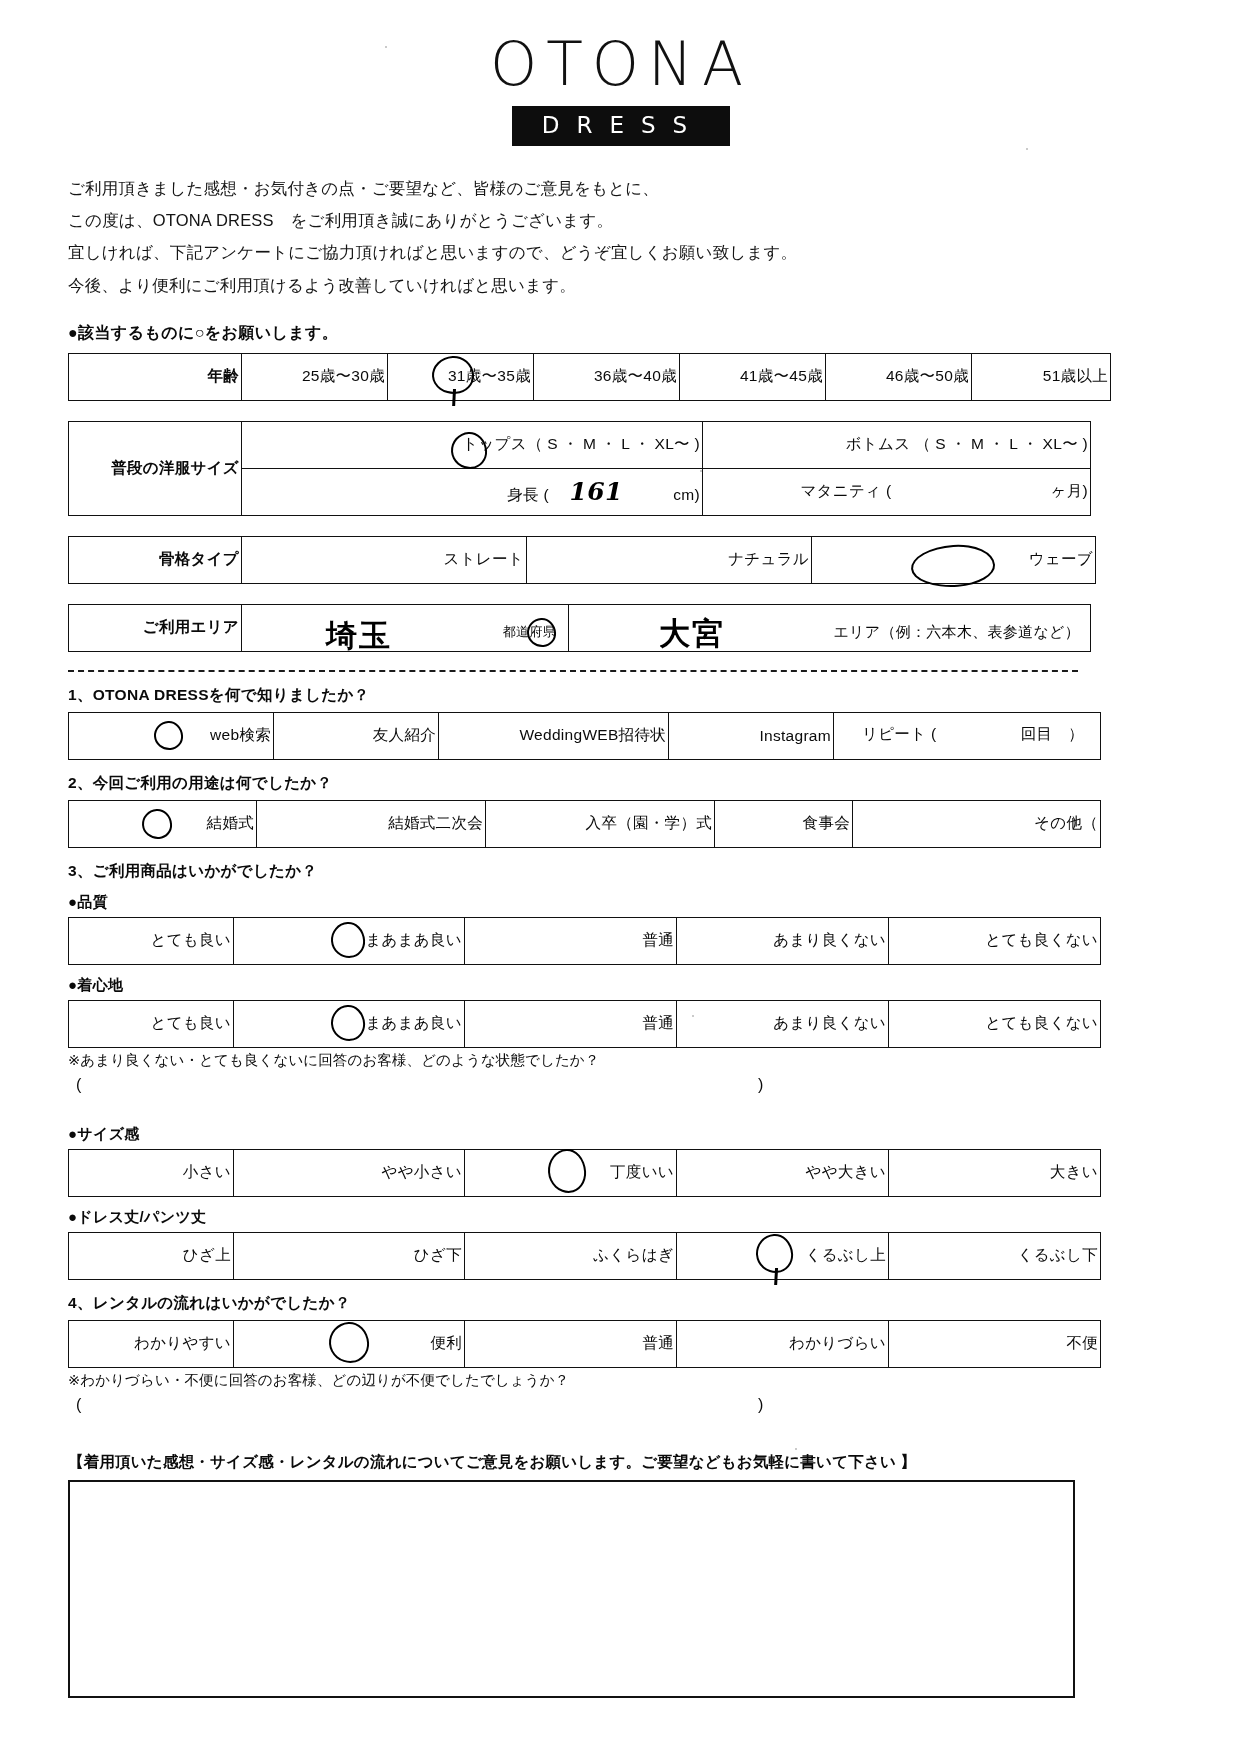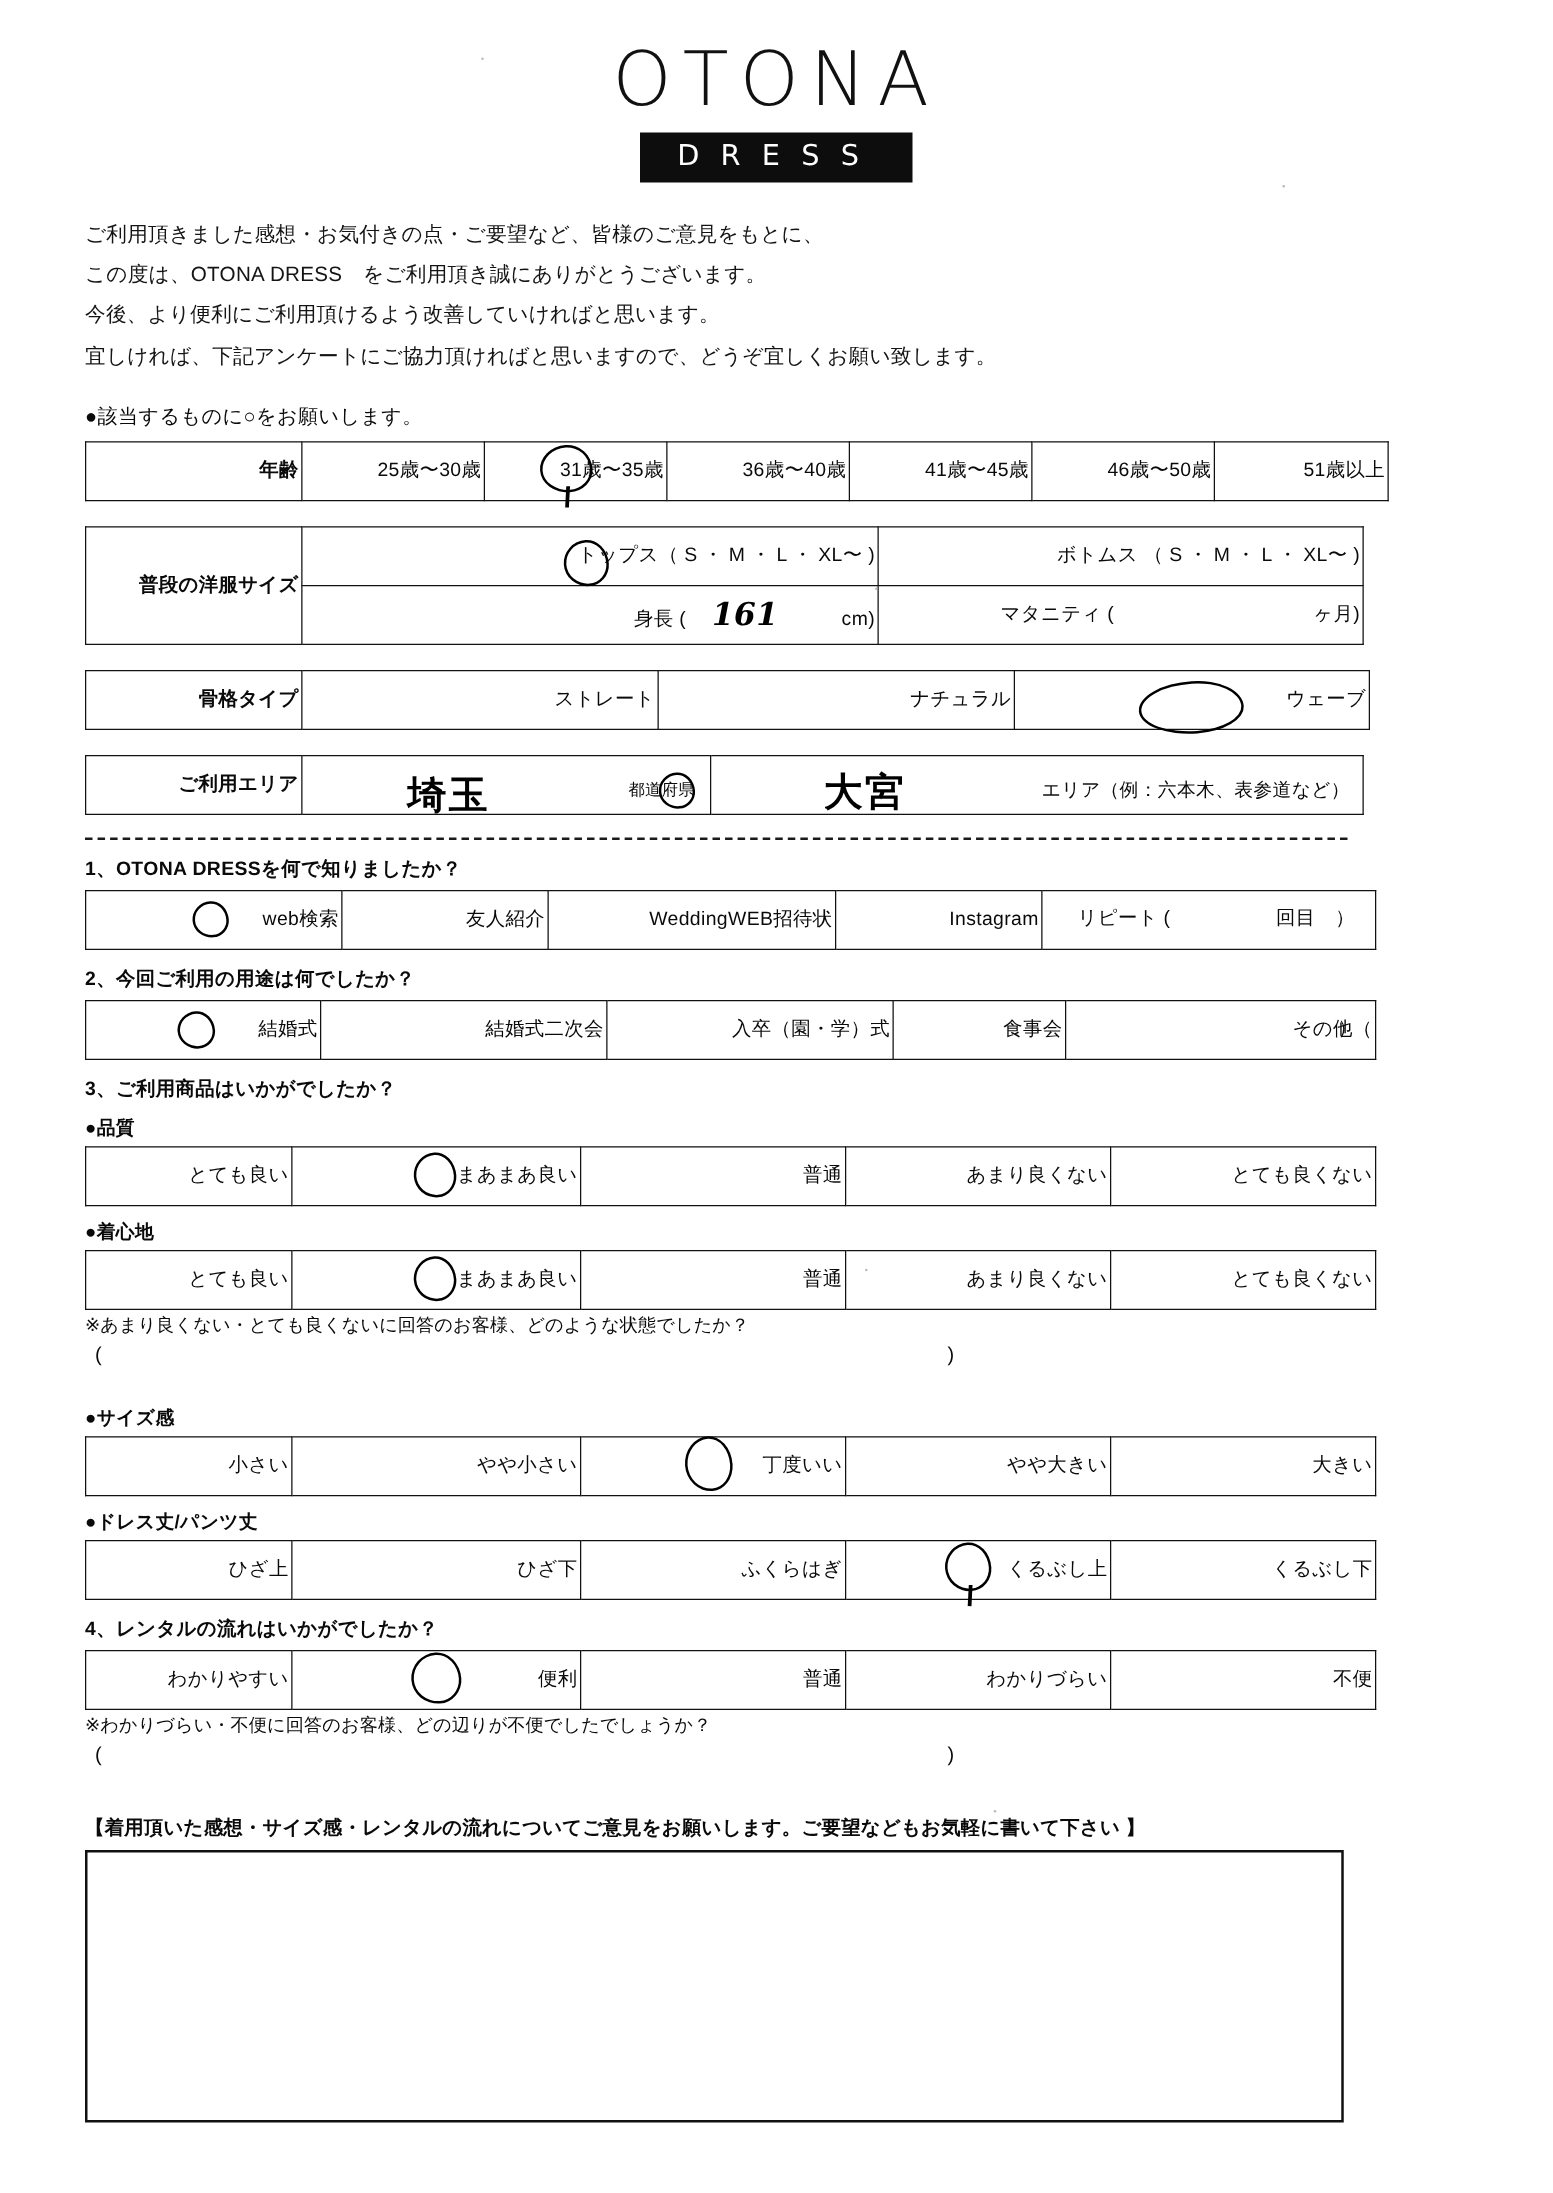--- a/index.html
+++ b/index.html
@@ -55,21 +55,21 @@
     line-height: 1.95;
     letter-spacing: 0.2px;
     color: #141414;
   }
   .intro div { white-space: nowrap; }
 
   
   .lead {
     margin: 22px 0 9px 68px;
     font-size: 16px;
-    font-weight: normal;
+    font-weight: bold;
     letter-spacing: 0.4px;
   }
   .qhead {
     margin: 13px 0 6px 68px;
     font-size: 15.5px;
     font-weight: bold;
     letter-spacing: 0.3px;
   }
   .subhead {
     margin: 11px 0 5px 68px;
@@ -192,22 +192,22 @@
 <div class="page">
 
   <div class="logo-block">
     <div class="logo-word">OTONA</div>
     <div class="logo-bar">DRESS</div>
   </div>
 
   <div class="intro">
     <div>ご利用頂きました感想・お気付きの点・ご要望など、皆様のご意見をもとに、</div>
     <div>この度は、OTONA DRESS　をご利用頂き誠にありがとうございます。</div>
+    <div>宜しければ、下記アンケートにご協力頂ければと思いますので、どうぞ宜しくお願い致します。</div>
     <div>今後、より便利にご利用頂けるよう改善していければと思います。</div>
-    <div>宜しければ、下記アンケートにご協力頂ければと思いますので、どうぞ宜しくお願い致します。</div>
   </div>
 
   <div class="lead">●該当するものに○をお願いします。</div>
 
   <table class="grid">
     <tbody>
         <tr>
       <td class="rowlabel" style="width:168px">年齢</td>
       <td style="width:141px">25歳〜30歳</td>
       <td style="width:141px">

